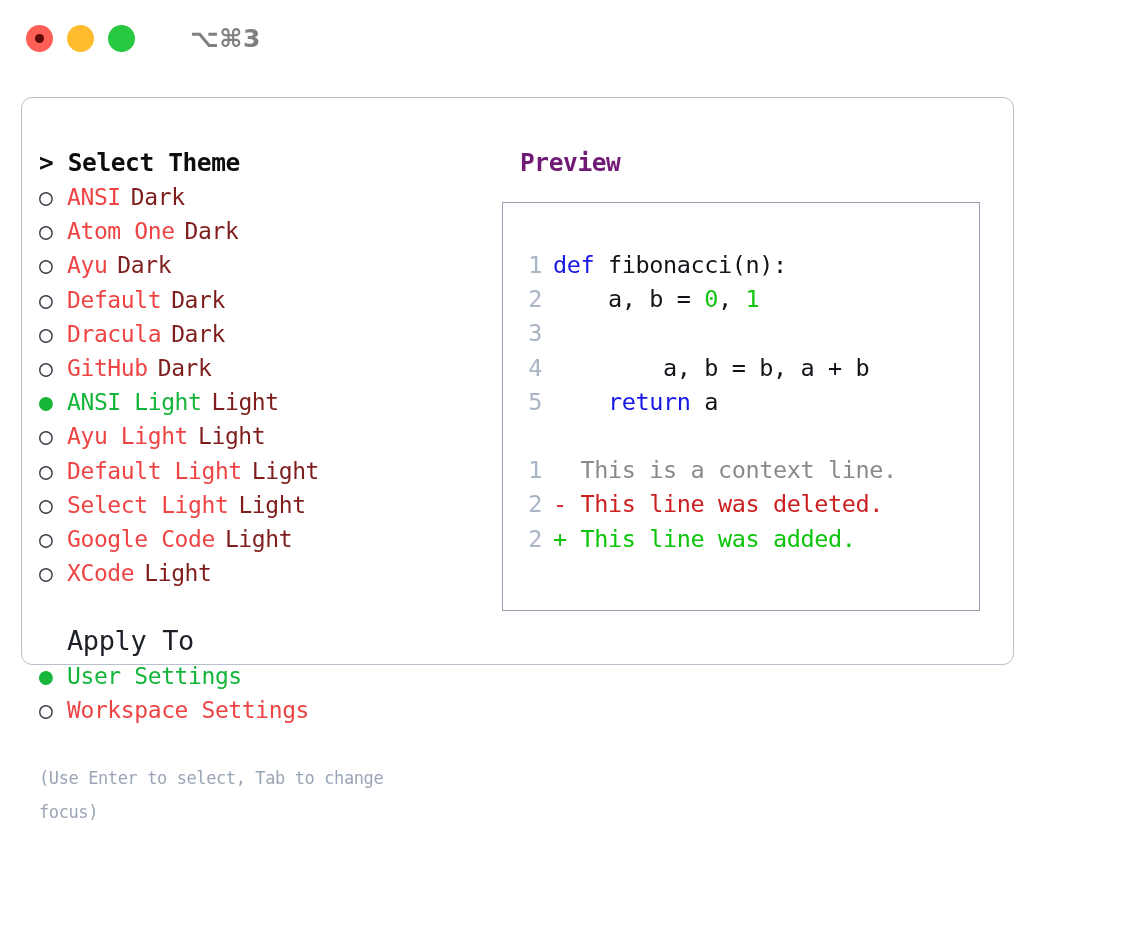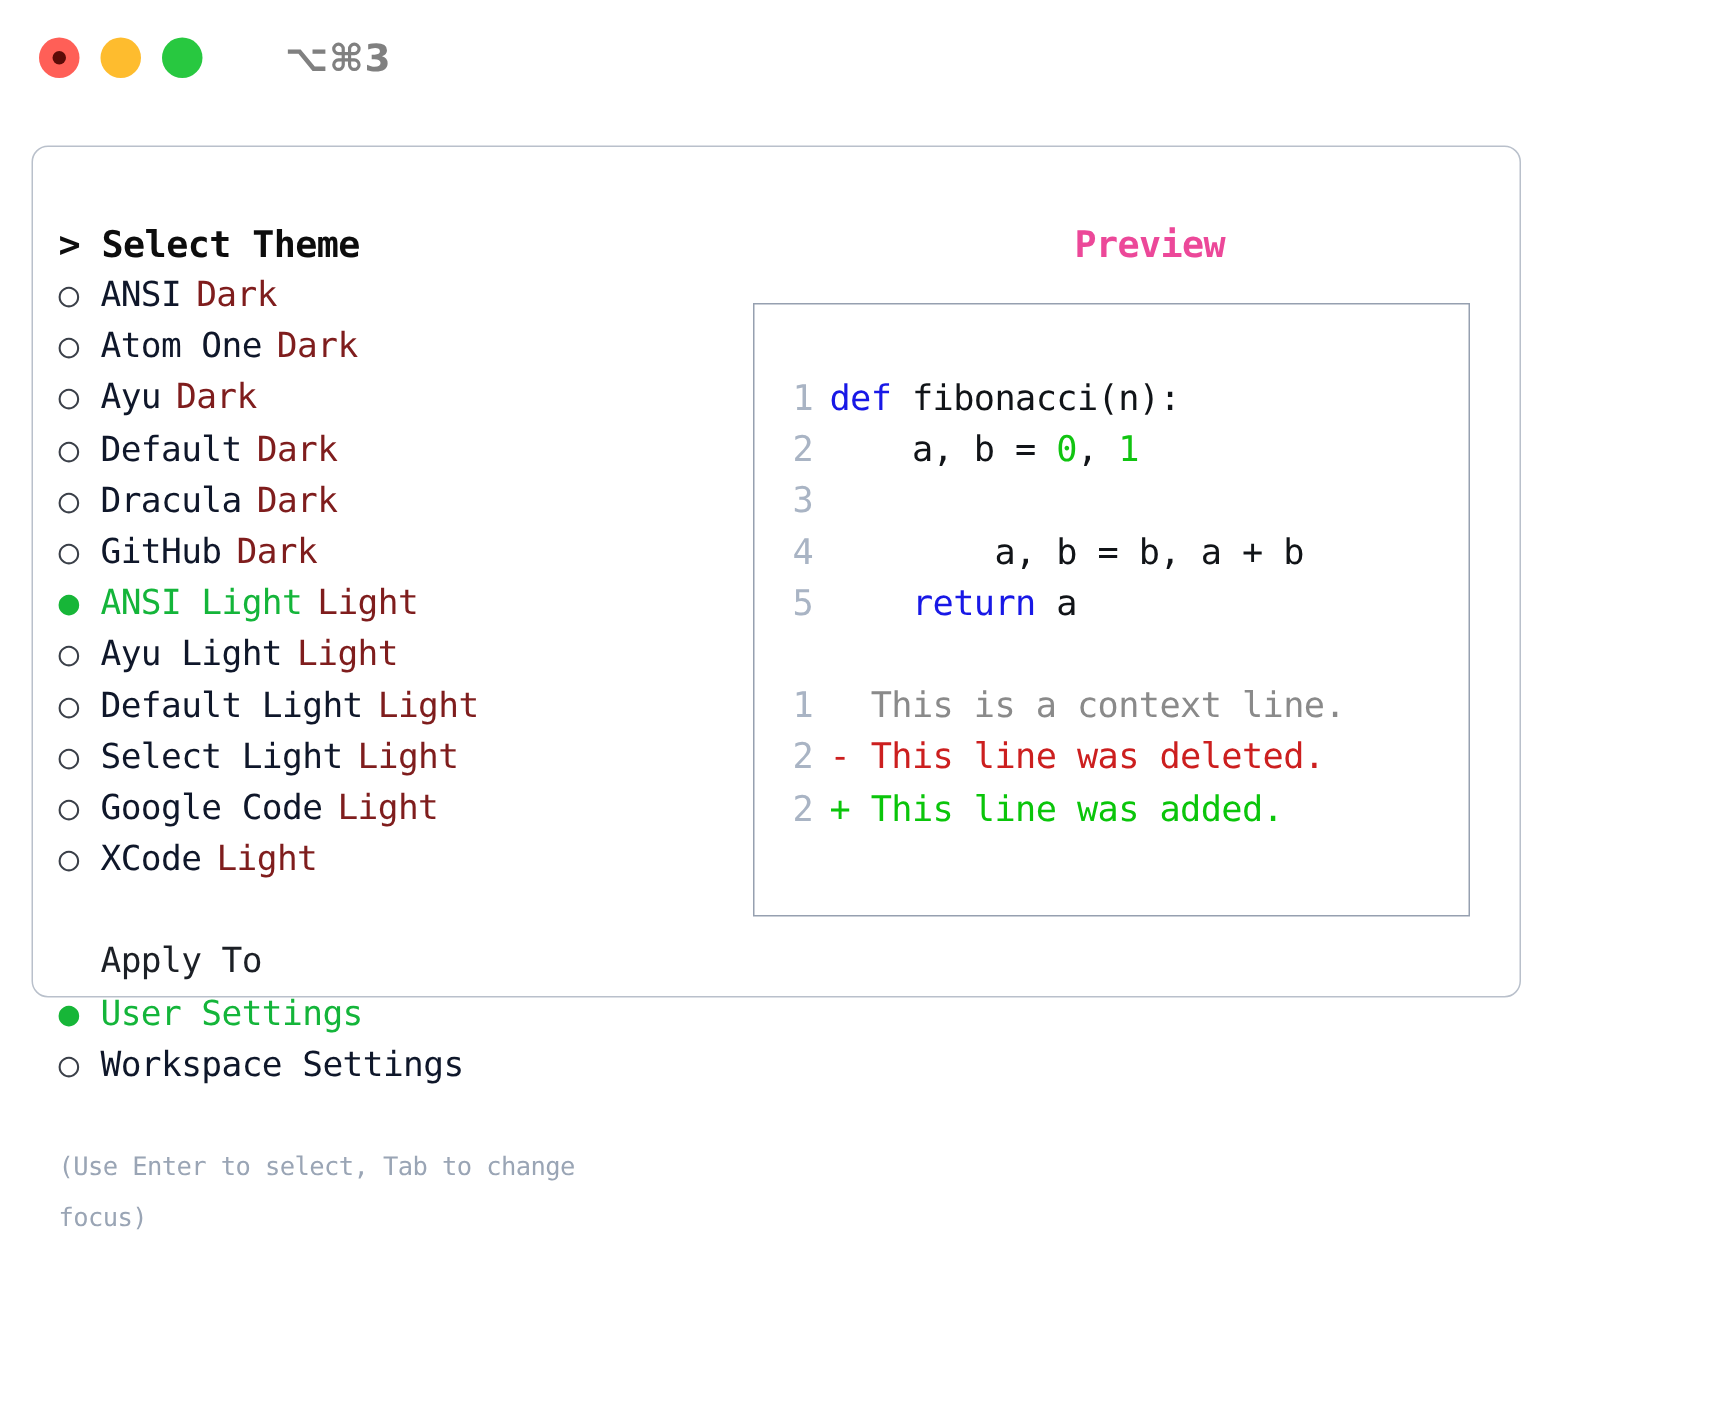--- a/index.html
+++ b/index.html
@@ -103,29 +103,29 @@
   }
   .bullet {
     width: 28px;
     flex: 0 0 28px;
     font-size: 23px;
     line-height: 34.2px;
   }
   .bullet.off { color: #3a3f48; }
   .bullet.on  { color: #17b638; }
 
-  .opt-label { color: #0f172a; }
+  .opt-label { color: #ef4444; }
   .opt-row.selected .opt-label { color: #14b53a; }
   .opt-mode {
     color: #7f1d1d;
     margin-left: 10px;
   }
 
   #apply-to-label {
-    font-size: 23px;
+    font-size: 27px;
     color: #1c2026;
     letter-spacing: -0.4px;
     line-height: 34.2px;
     margin-left: 28px;
     margin-top: 34px;
     white-space: pre;
   }
 
   #hint {
     margin-top: 34px;
@@ -139,25 +139,24 @@
   
   #right-col {
     flex: 1;
     padding: 48px 0 0 0;
     position: relative;
   }
 
   #preview-title {
     font-size: 24.5px;
     font-weight: 700;
-    color: #ec4899;
+    color: #701a75;
     letter-spacing: -0.4px;
     margin-left: 18px;
     line-height: 34px;
-    text-align: center;
   }
 
   #preview-box {
     margin-top: 22px;
     width: 478px;
     height: 409px;
     border: 1.8px solid #96a0b0;
     background: #ffffff;
     padding: 45px 0 0 14px;
   }

